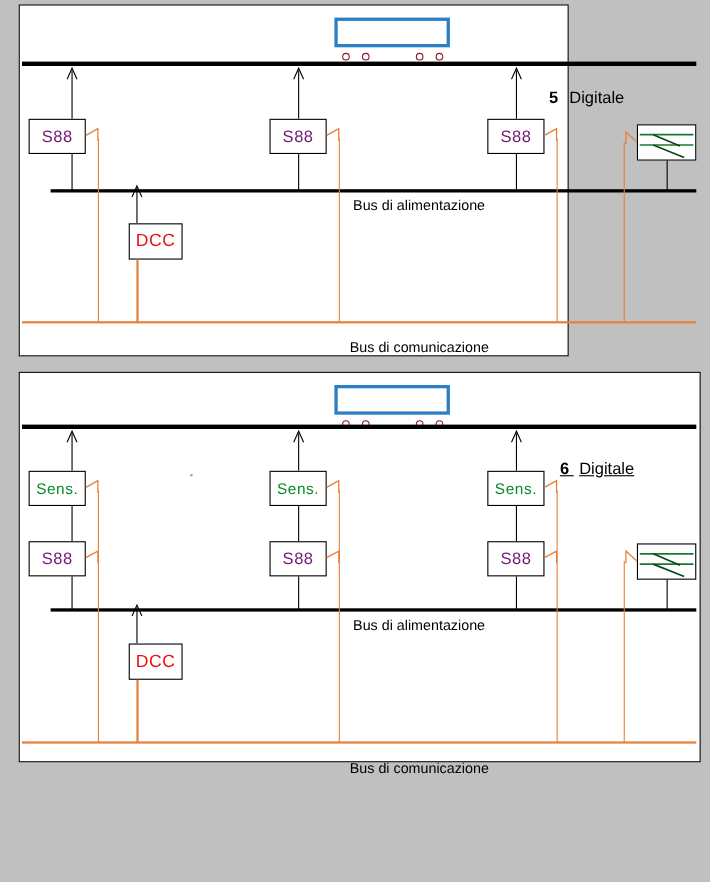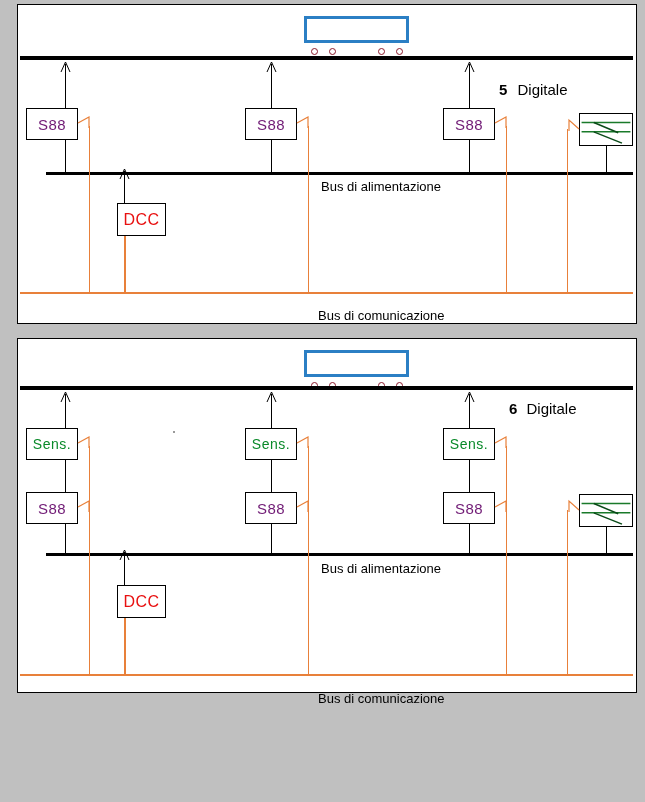--- a/index.html
+++ b/index.html
@@ -14,21 +14,21 @@
     height: 802px;
     background: #c0c0c0;
     overflow: hidden;
   }
   .panel {
     position: absolute;
     background: #ffffff;
     border: 1px solid #000000;
     box-sizing: border-box;
   }
-  #panel-1 { left: 17px; top: 4px; width: 620px; height: 320px; }
+  #panel-1 { left: 17px; top: 4px; width: 500px; height: 320px; }
   #panel-2 { left: 17px; top: 338px; width: 620px; height: 355px; }
   .vline { position: absolute; background: #000000; width: 1px; }
   .oline { position: absolute; background: #e8803a; }
   .overt { position: absolute; background: #e8803a; width: 1px; }
 
   .track-bus {
     position: absolute;
     background: #000000;
     height: 4px;
   }
@@ -200,21 +200,21 @@
   <div class="panel" id="panel-2">
 
     <div class="loco" style="left:286px; top:11px; width:105px; height:27px;"></div>
     <div class="wheel" style="left:293px; top:43px;"></div>
     <div class="wheel" style="left:311px; top:43px;"></div>
     <div class="wheel" style="left:360px; top:43px;"></div>
     <div class="wheel" style="left:378px; top:43px;"></div>
 
     <div class="track-bus" style="left:2px; top:47px; width:613px;"></div>
 
-    <div class="lbl-digitale" style="left:491px; top:61px;">
+    <div class="lbl-digitale" style="left:491px; top:79px;text-decoration:underline;">
       <span class="num">6</span>
       <span style="display:inline-block;width:5px"></span><span class="word">Digitale</span>
     </div>
 
     <div class="dot-speck" style="left:155px; top:92px;"></div>
 
     <svg class="arrow-svg" style="left:0; top:0; width:620px; height:355px;">
       <line x1="47.5" y1="89" x2="47.5" y2="55" stroke="#000" stroke-width="1"></line>
       <polyline points="43,63 47.5,53 52,63" fill="none" stroke="#000" stroke-width="1"></polyline>
 

